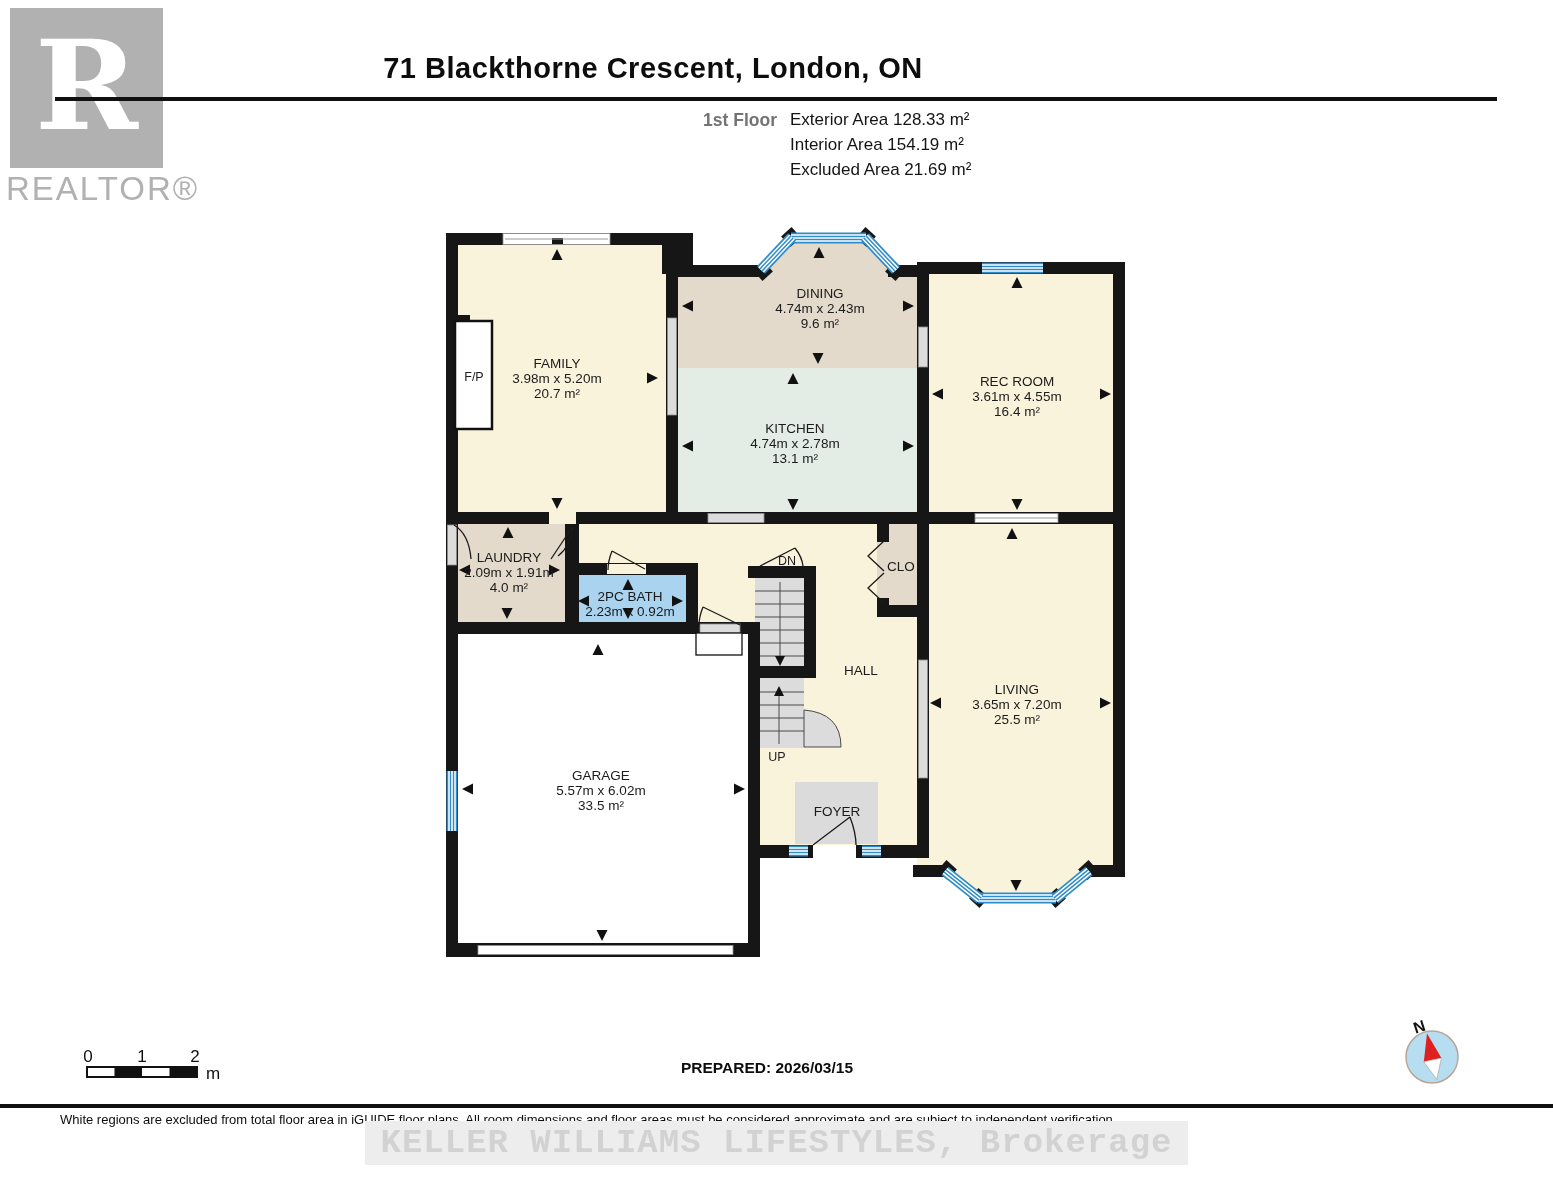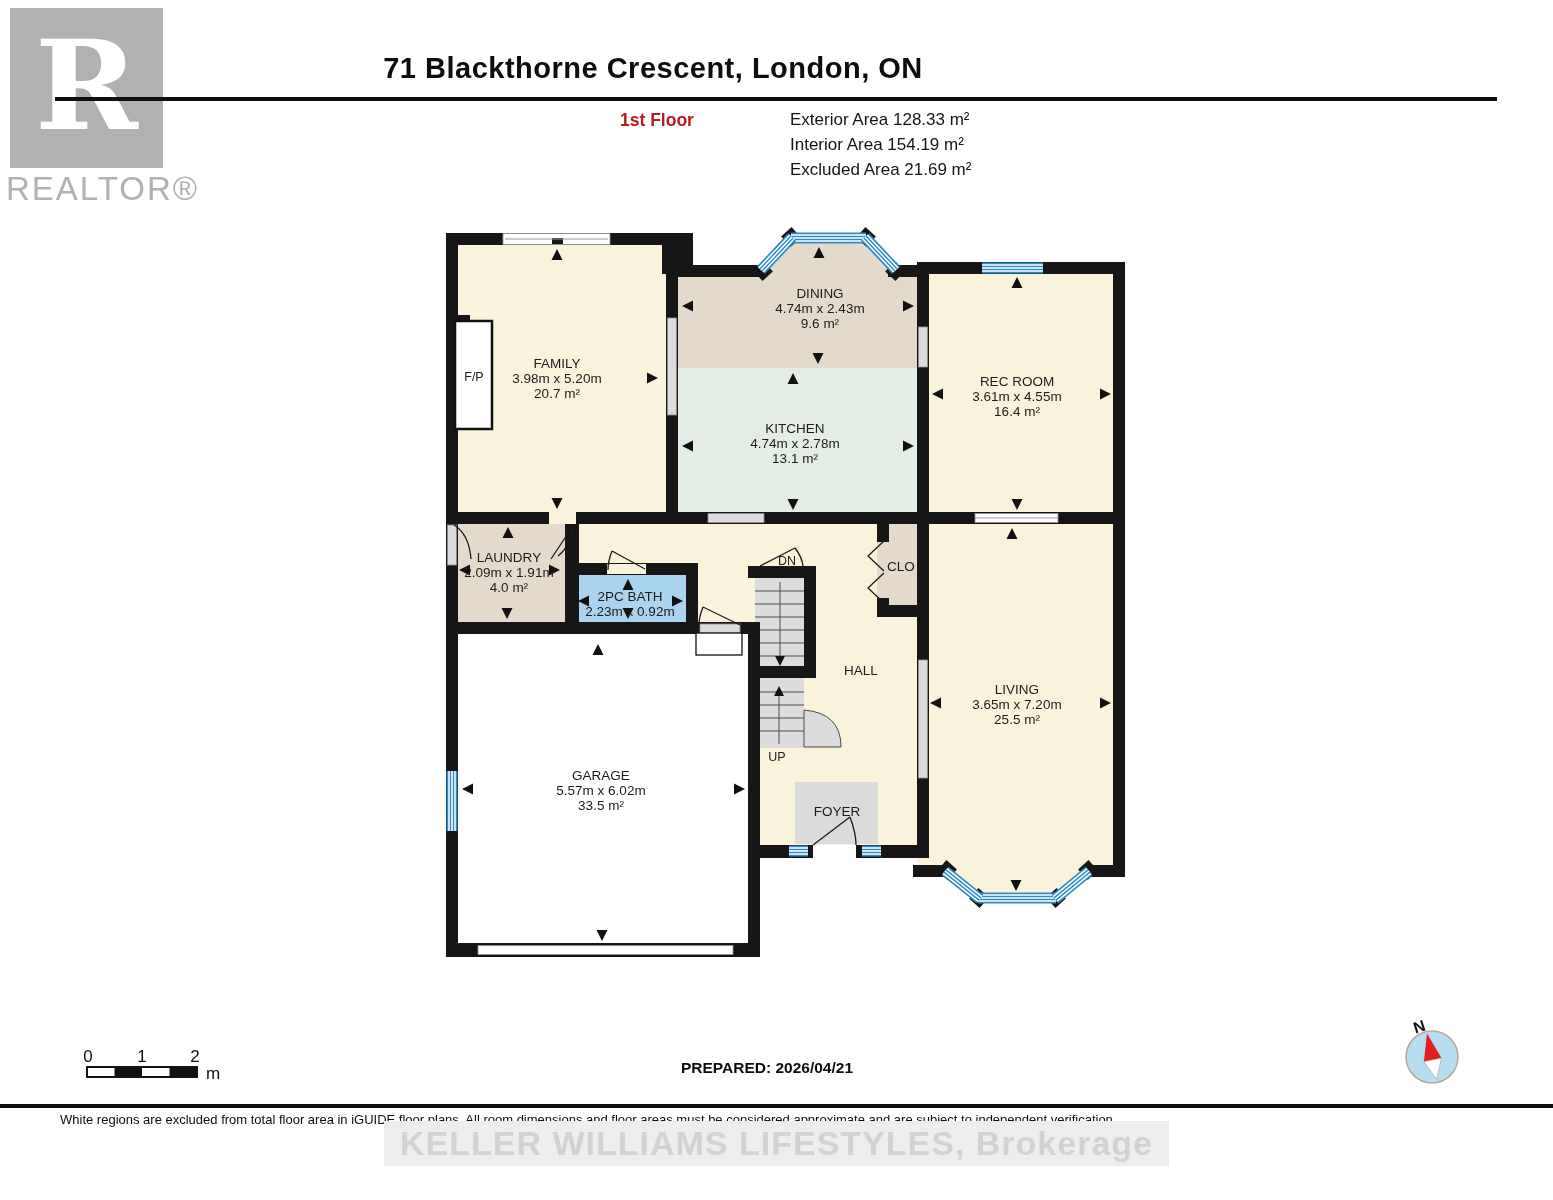--- a/index.html
+++ b/index.html
@@ -1,31 +1,31 @@
 <!DOCTYPE html>
 <html><head>
 <meta charset="utf-8">
 <style>
   html,body{margin:0;padding:0;background:#fff;}
   body{width:1553px;height:1200px;position:relative;font-family:"Liberation Sans",sans-serif;overflow:hidden;}
   .page-title{position:absolute;top:52px;left:0;width:1306px;text-align:center;
     font-size:29px;font-weight:bold;color:#0d0d0d;letter-spacing:.5px;}
   .hr1{position:absolute;left:55px;top:97px;width:1442px;height:4px;background:#101010;z-index:3;}
   .hr2{position:absolute;left:0;top:1104px;width:1553px;height:4px;background:#101010;}
-  .floor-label{position:absolute;top:110px;left:620px;width:157px;text-align:left;
-    font-size:17.5px;font-weight:bold;color:#b91c1c;}
+  .floor-label{position:absolute;top:110px;left:620px;width:157px;text-align:right;
+    font-size:17.5px;font-weight:bold;color:#737373;}
   .area-line{position:absolute;left:790px;font-size:17px;color:#141414;}
   .a0{top:110px}.a1{top:135px}.a2{top:160px}
   .logo{position:absolute;left:10px;top:8px;width:153px;height:160px;background:#b1b1b1;z-index:1;}
   .logo .r{display:block;width:100%;text-align:center;font-family:"DejaVu Serif",serif;
     font-weight:bold;font-size:124px;line-height:156px;color:#fff;}
   .realtor{position:absolute;left:6px;top:170px;width:175px;font-size:33px;letter-spacing:2px;
     color:#b1b1b1;z-index:1;}
   .disclaimer{position:absolute;left:60px;top:1112px;font-size:13px;font-weight:normal;color:#0d0d0d;}
-  .watermark-row{position:absolute;left:0;top:1121px;width:1553px;text-align:center;}
+  .watermark-row{position:absolute;left:0;top:1121px;width:1553px;text-align:center;font-family:Liberation Mono, monospace;}
   .watermark{display:inline-block;background:#ededed;color:#d2d2d2;font-size:34px;
     font-weight:bold;letter-spacing:1px;padding:3px 16px;}
   .prepared{position:absolute;left:681px;top:1059px;font-size:15.5px;font-weight:bold;color:#0d0d0d;}
   svg.plan{position:absolute;left:0;top:0;z-index:0;}
   
   .wall{fill:#161616;}
   .rl{font-family:"Liberation Sans",sans-serif;font-size:13.5px;fill:#1b1b1b;text-anchor:middle;}
   .rs{font-family:"Liberation Sans",sans-serif;font-size:12.5px;fill:#1b1b1b;text-anchor:middle;}
   .sb{font-family:"Liberation Sans",sans-serif;font-size:17px;fill:#111;text-anchor:middle;}
   .sbm{font-family:"Liberation Sans",sans-serif;font-size:17px;fill:#111;text-anchor:start;}
@@ -323,18 +323,18 @@
   <g>
     <text class="cn" x="1421" y="1032" transform="rotate(-18 1421 1032)">N</text>
     <circle cx="1432" cy="1057" r="26" fill="#B7DDF1" stroke="#B9A69A" stroke-width="1.5"></circle>
     <g transform="translate(1432 1057) rotate(-12)">
       <polygon points="0,-24 -9,3 9,3" fill="#E02020"></polygon>
       <polygon points="0,23 -9,3 9,3" fill="#ffffff" stroke="#aaaaaa" stroke-width="0.7"></polygon>
     </g>
   </g>
 </svg>
 
-<div class="prepared">PREPARED: 2026/04/21</div>
+<div class="prepared">PREPARED: 2026/03/15</div>
 <div class="hr2"></div>
 <div class="disclaimer">White regions are excluded from total floor area in iGUIDE floor plans. All room dimensions and floor areas must be considered approximate and are subject to independent verification.</div>
 <div class="watermark-row">
   <span class="watermark">KELLER WILLIAMS LIFESTYLES, Brokerage</span>
 </div>
 
 </body></html>

